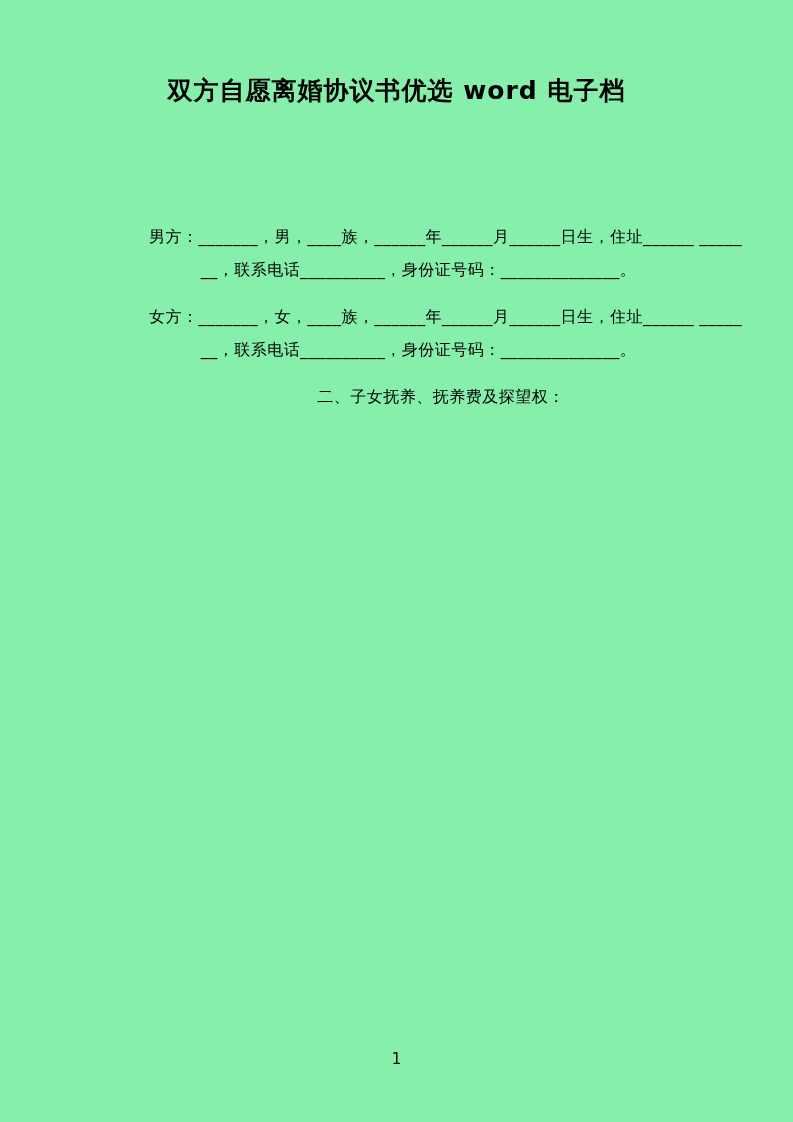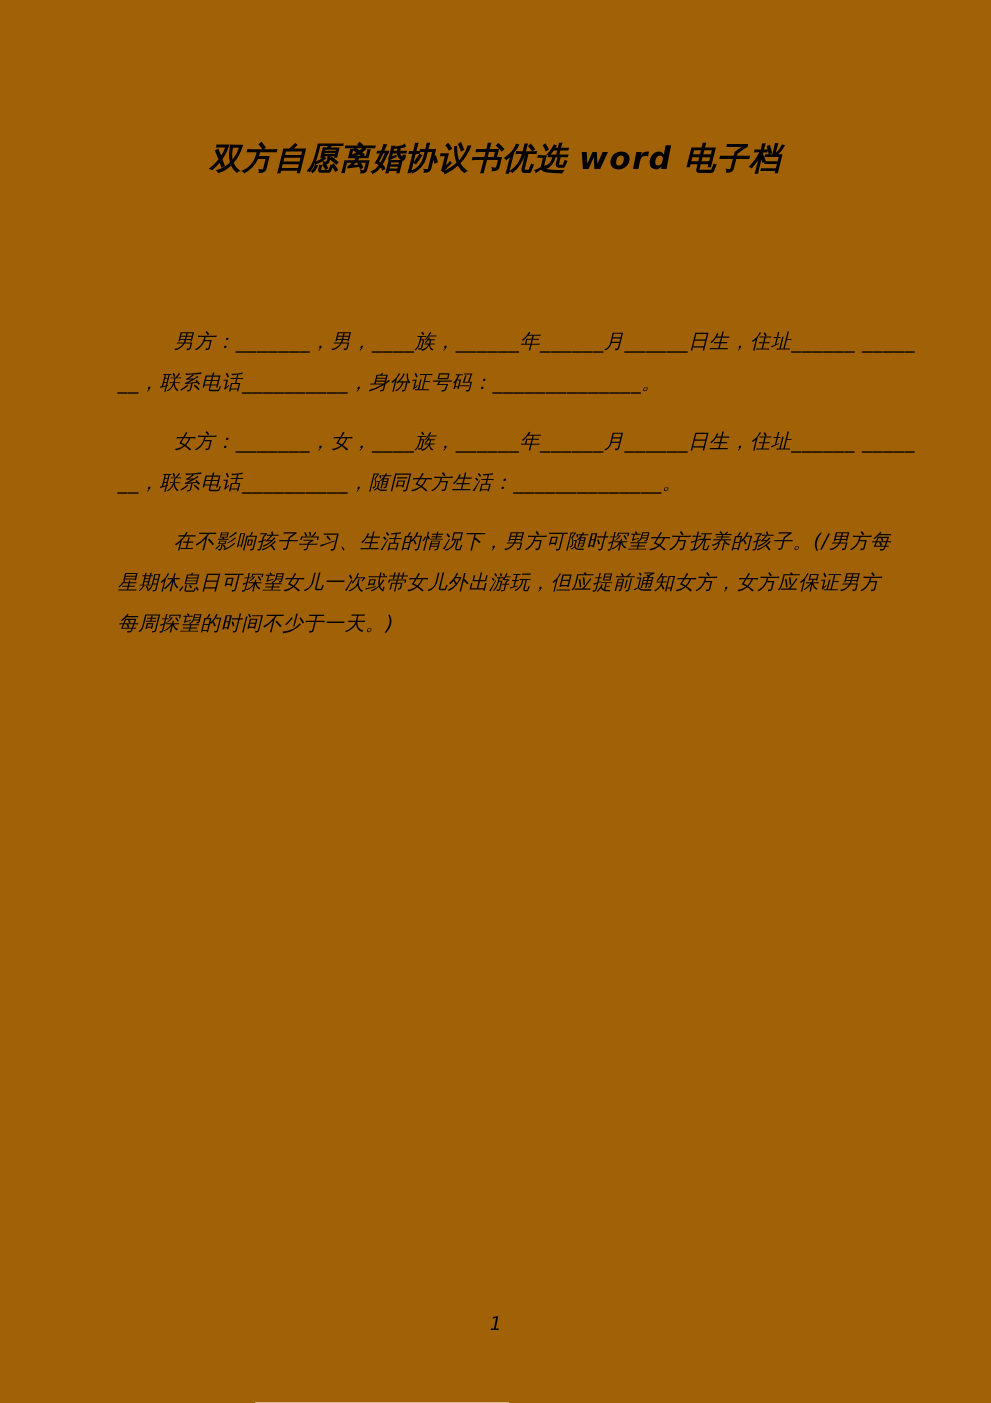--- a/index.html
+++ b/index.html
@@ -5,43 +5,43 @@
   * { margin: 0; padding: 0; box-sizing: border-box; }
   html, body { background: #ffffff; }
   body {
     font-family: "DejaVu Sans", "Liberation Sans", sans-serif;
     color: #000000;
   }
   .page {
     position: relative;
     width: 793px;
     height: 1122px;
-    background: #a16207;
+    background: #86efac;
     overflow: hidden;
-    padding: 108px 60px 0 88px;
-    font-style: italic;
+    padding: 72px 60px 0 88px;
   }
   .title {
     font-size: 25px;
     font-weight: bold;
     line-height: 38px;
     text-align: center;
     letter-spacing: 1px;
     margin: 0 0 110px 0;
     
     margin-left: -28px;
     white-space: pre;
   }
   .para {
     font-size: 16px;
     line-height: 33px;
     text-indent: 45px;
     white-space: pre;
-    margin: 0 0 14px 6px;
+    margin: 0 0 14px 16px;
     letter-spacing: 0.5px;
+    text-align: center;
   }
   .footer {
     position: absolute;
     left: 0;
     right: 0;
     top: 1048px;
     text-align: center;
     font-size: 15px;
     line-height: 22px;
   }
@@ -51,27 +51,25 @@
 
 <div class="page">
 
   <h1 class="title">双方自愿离婚协议书优选 word 电子档</h1>
 
   <div>
     <p class="para">男方：_______，男，____族，______年______月______日生，住址______ _____
 __，联系电话__________，身份证号码：______________。</p>
 
     <p class="para">女方：_______，女，____族，______年______月______日生，住址______ _____
-__，联系电话__________，随同女方生活：______________。</p>
+__，联系电话__________，身份证号码：______________。</p>
 
 
 
+    <p class="para">二、子女抚养、抚养费及探望权：</p>
 
 
-    <p class="para">在不影响孩子学习、生活的情况下，男方可随时探望女方抚养的孩子。(/男方每
-星期休息日可探望女儿一次或带女儿外出游玩，但应提前通知女方，女方应保证男方
-每周探望的时间不少于一天。)</p>
 
   </div>
 
   <div class="footer">1</div>
 
 </div>
 
 </body></html>

